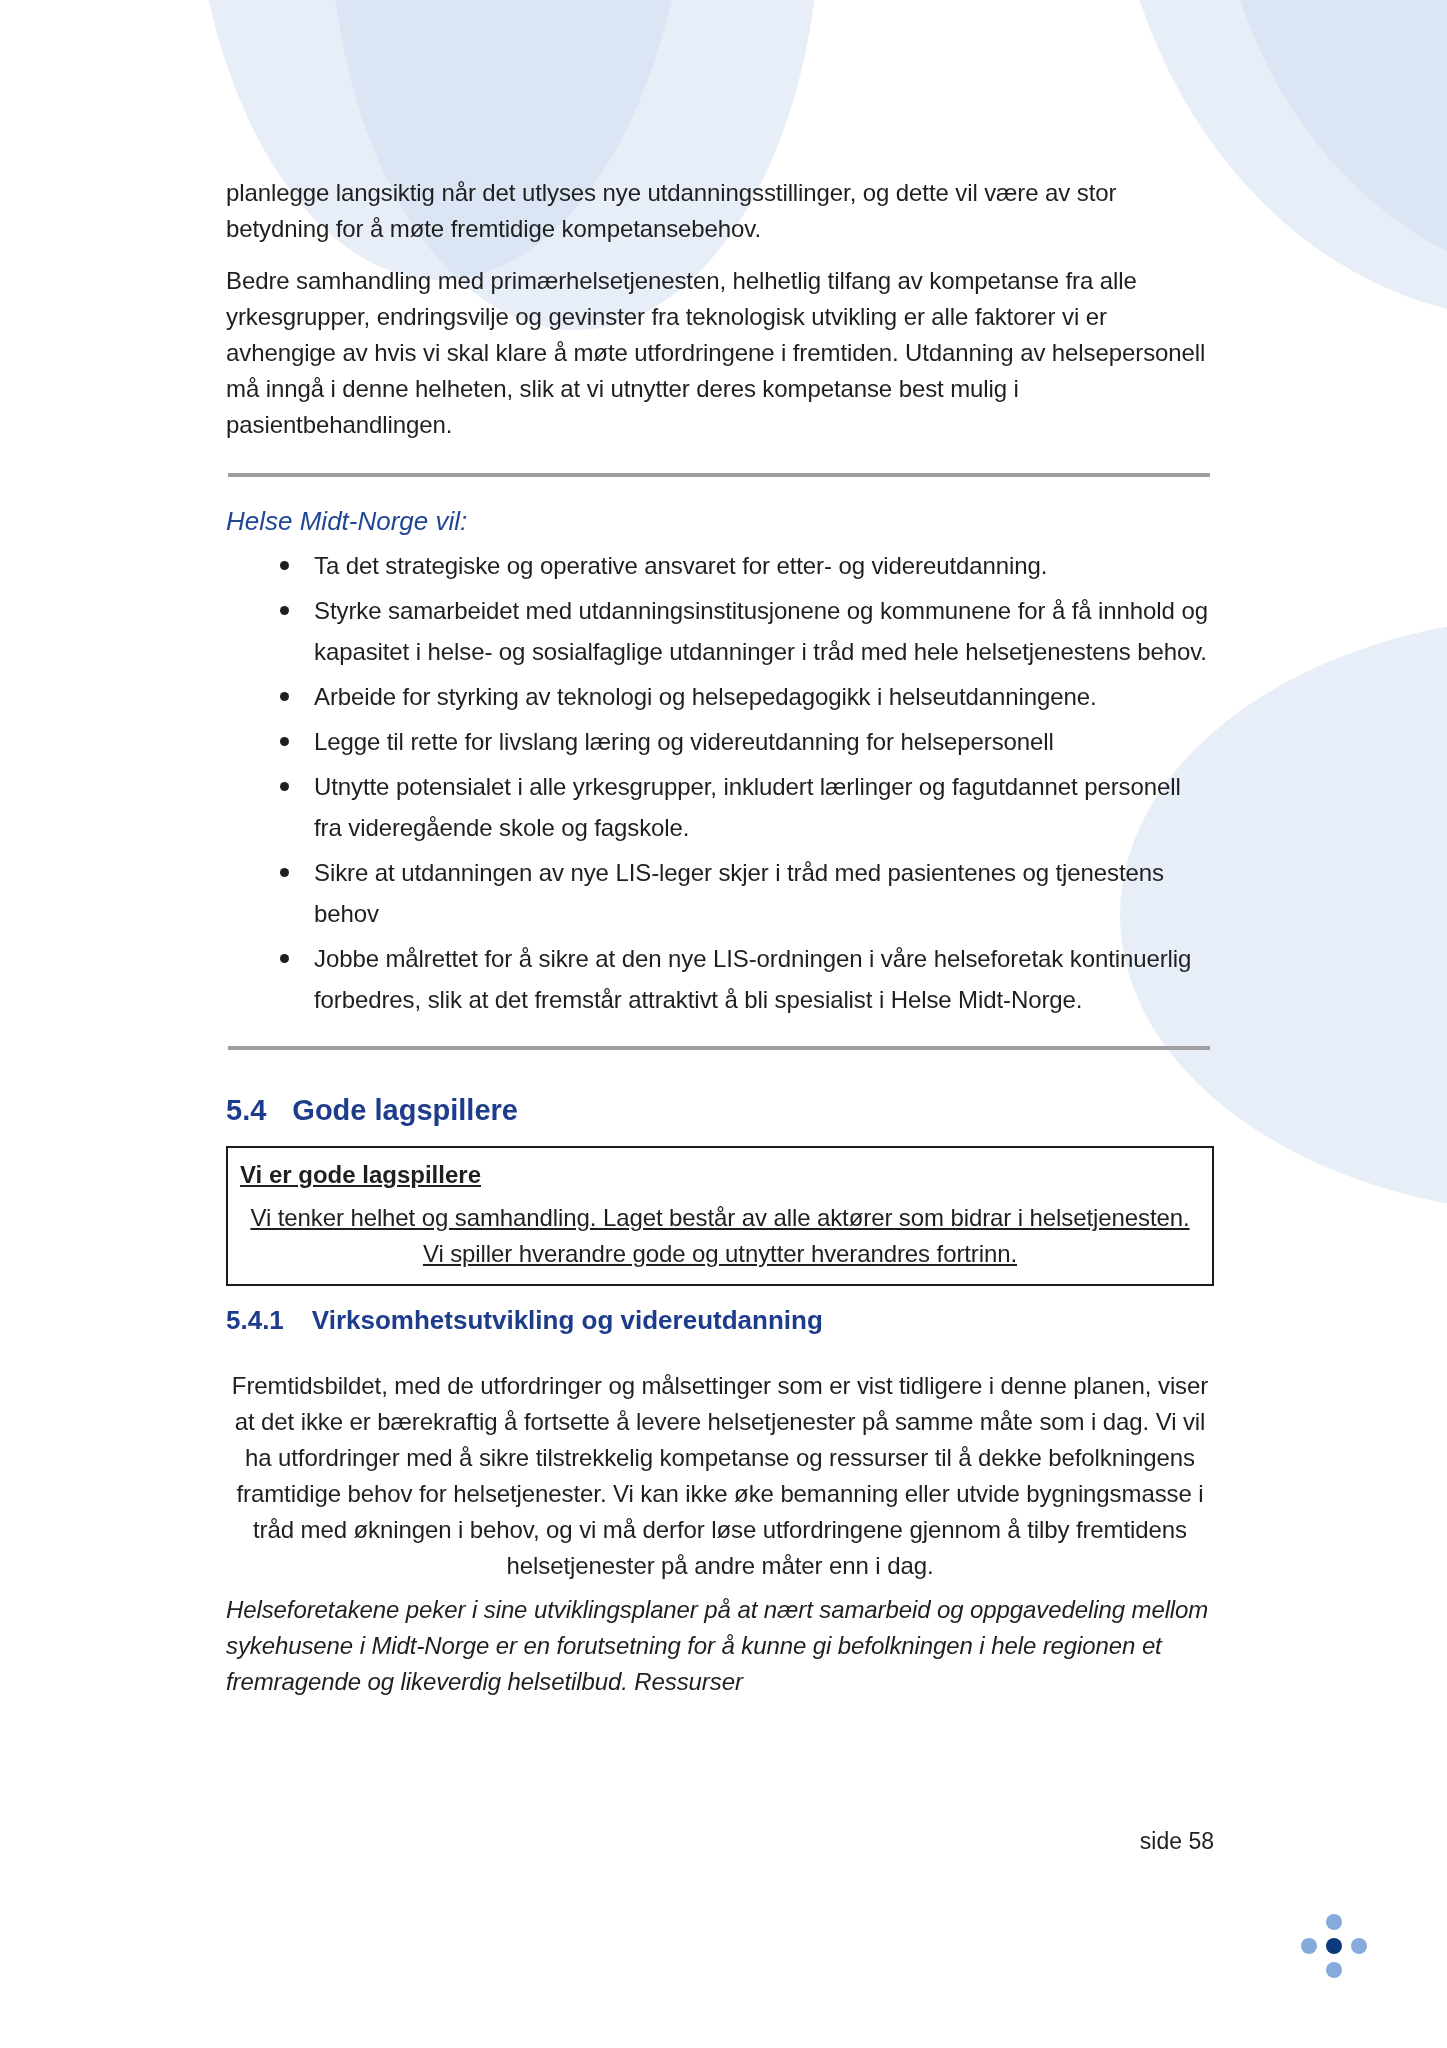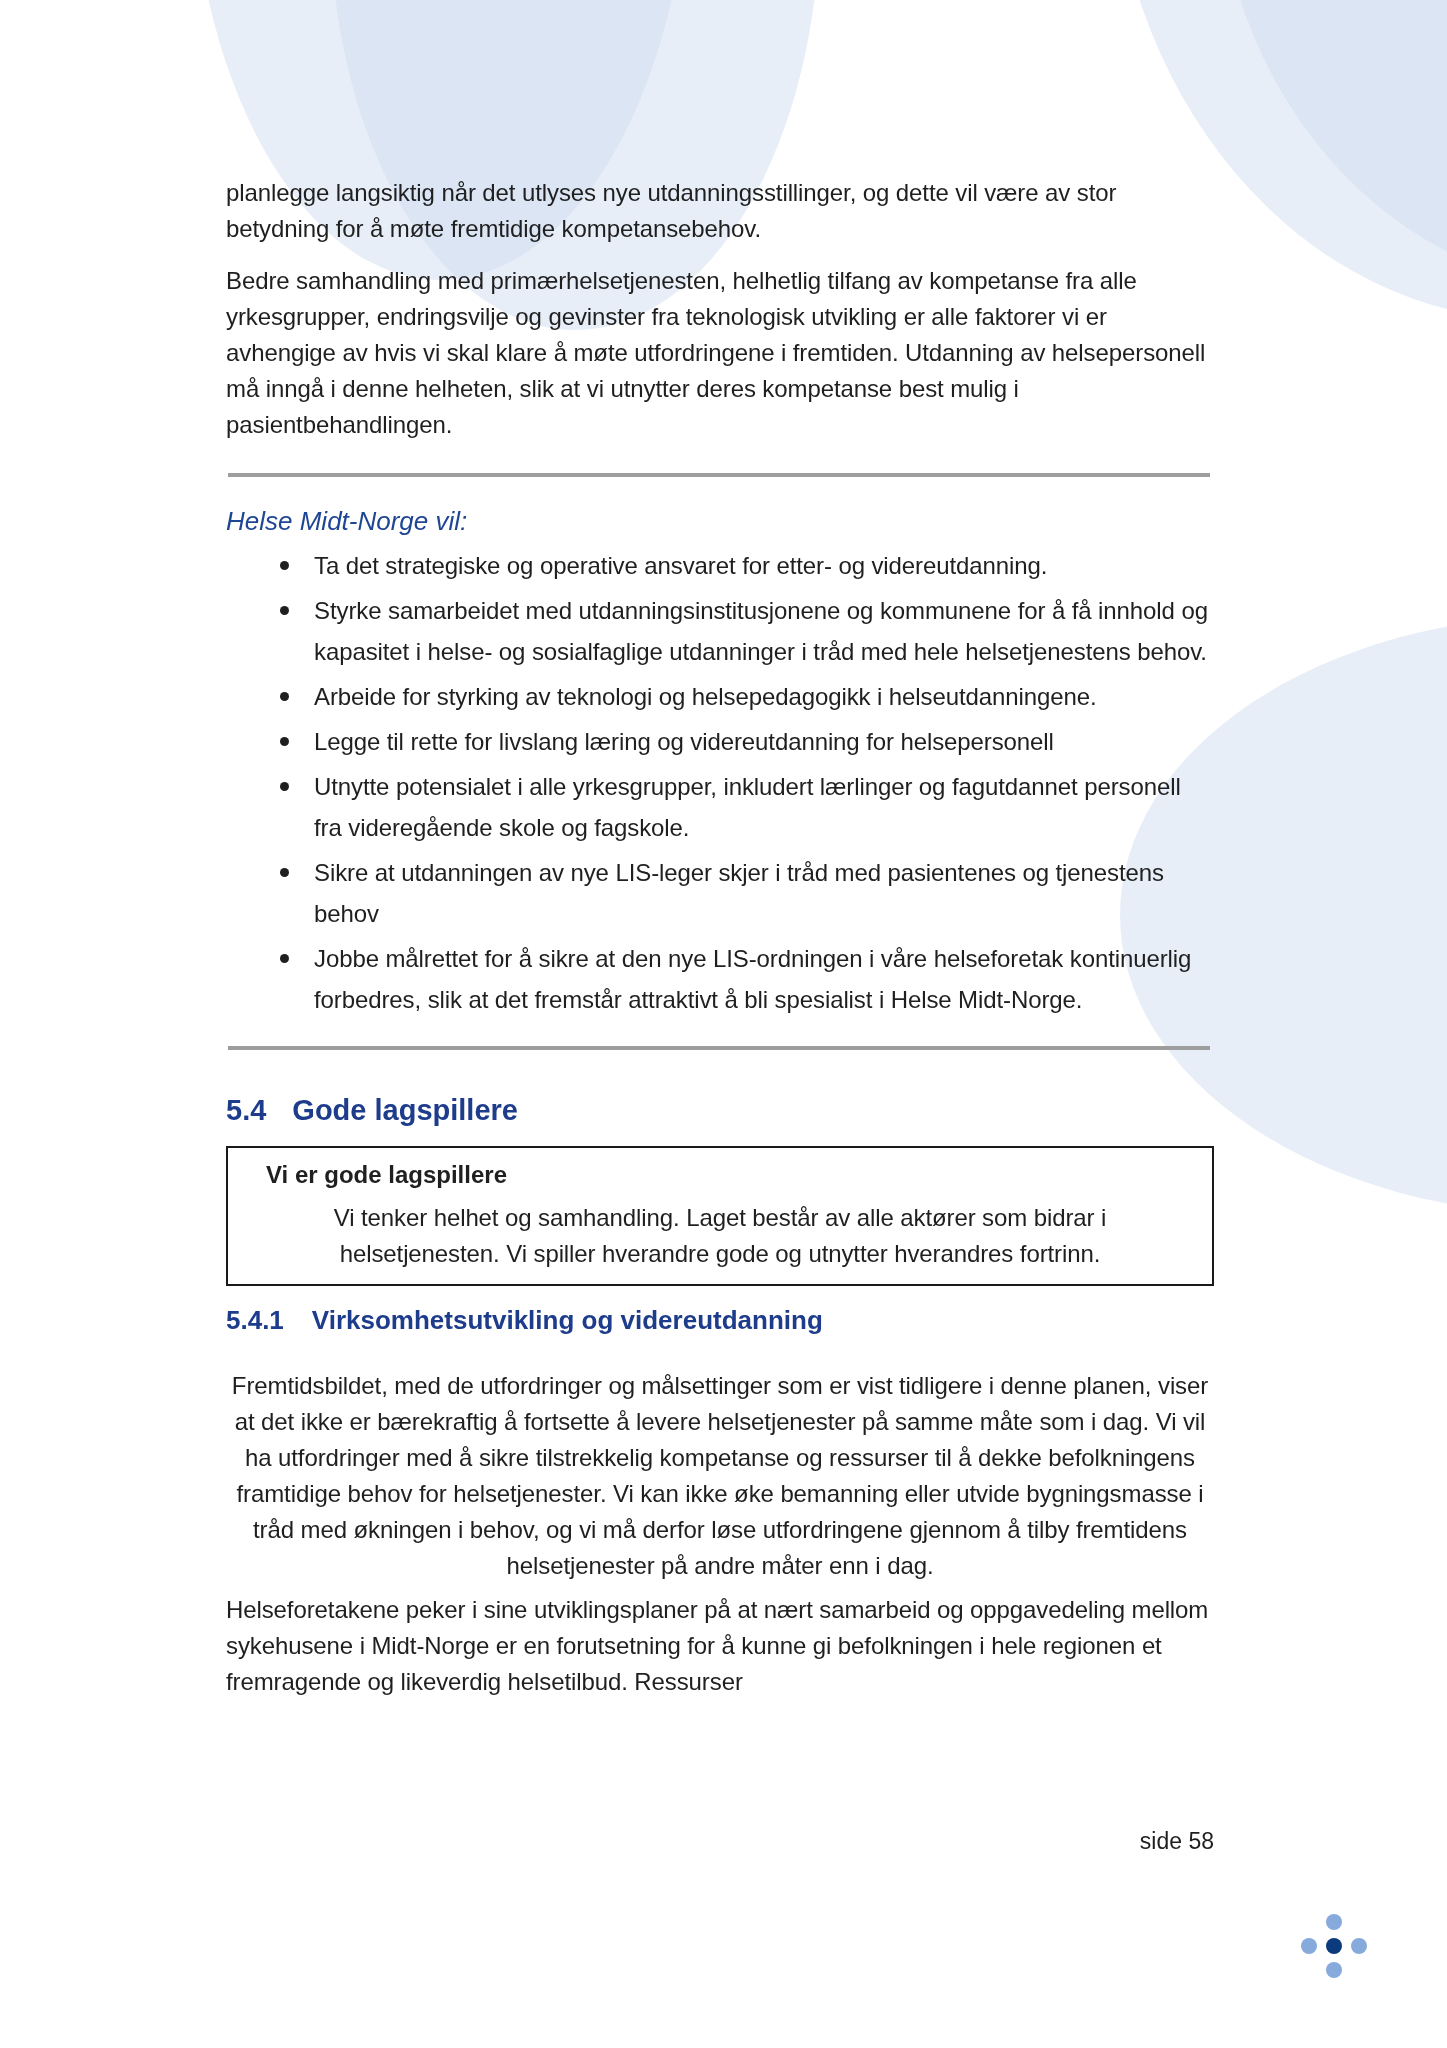--- a/index.html
+++ b/index.html
@@ -72,22 +72,23 @@
     margin: 40px 0 0 0;
     font-size: 29px;
     line-height: 40px;
     font-weight: bold;
     color: #1e3c8c;
   }
   h2.sec .num { margin-right: 26px; text-align: center; }
   .quote-box {
     margin-top: 16px;
     border: 2px solid #1a1a1a;
-    padding: 12px 38px;
+    padding: 12px 12px;
     background: transparent;
+    text-decoration: underline;
   }
   .quote-box .qb-title {
     font-size: 24px;
     line-height: 30px;
     font-weight: bold;
     margin: 0 0 10px 0;
   }
   .quote-box .qb-body {
     font-size: 24px;
     line-height: 36px;
@@ -97,21 +98,21 @@
   }
   h3.subsec {
     margin: 16px 0 0 0;
     font-size: 26px;
     line-height: 36px;
     font-weight: bold;
     color: #1e3c8c;
   }
   h3.subsec .num { margin-right: 28px; }
   p.p3 { margin-top: 30px; margin-bottom: 0; text-align: center; }
-  p.p4 { margin-top: 8px;  margin-bottom: 0; }
+  p.p4 { margin-top: 8px;  margin-bottom: 0; font-style: italic; }
 
   .footer-page {
     position: absolute;
     left: 226px; top: 1824px;
     width: 988px;
     text-align: right;
     font-size: 23px;
     line-height: 34px;
     color: #1f1f1f;
   }

